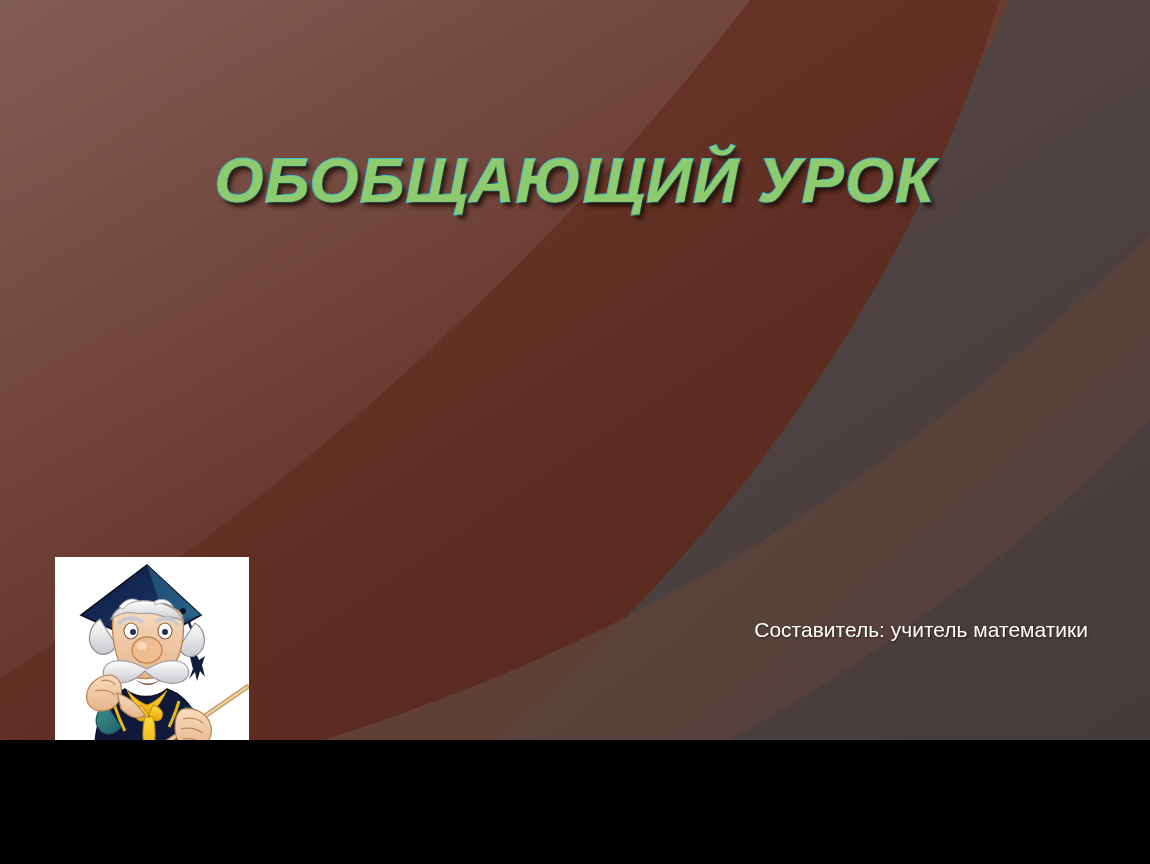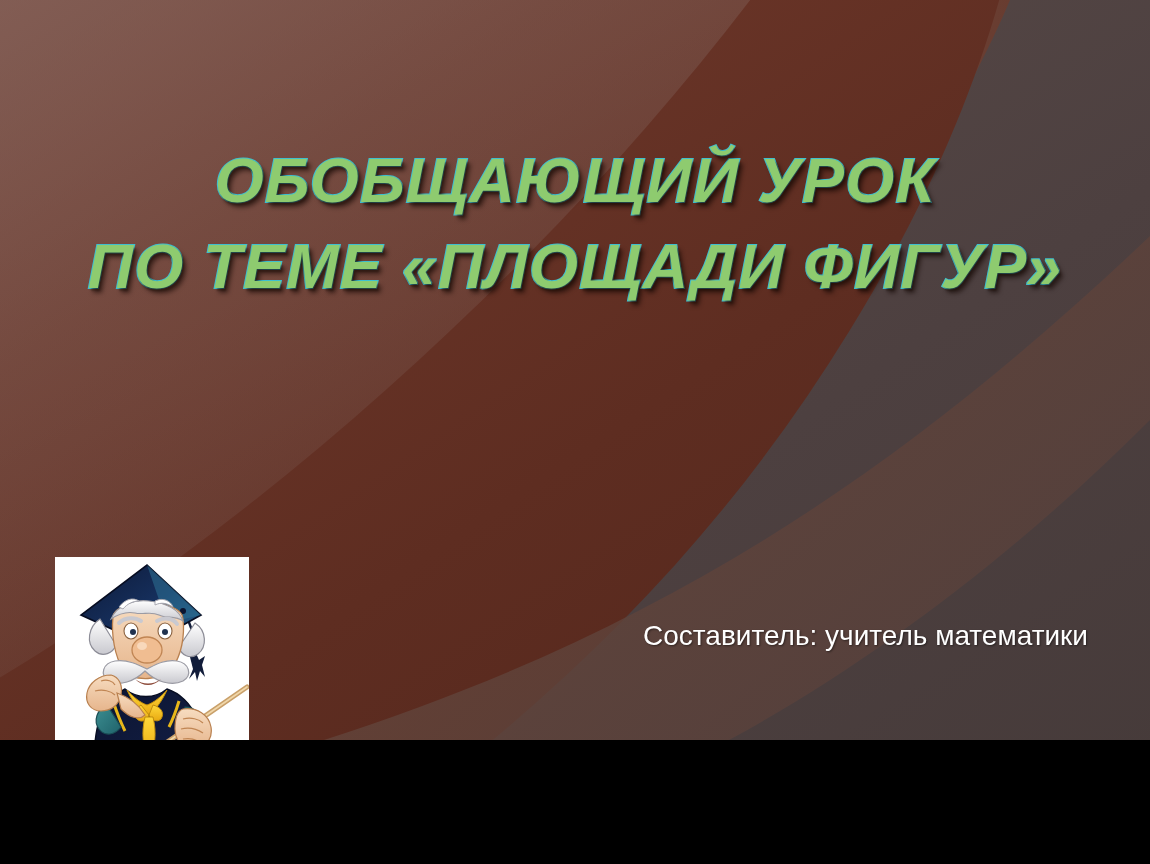--- a/index.html
+++ b/index.html
@@ -52,21 +52,21 @@
   }
   #title-line-2 { margin-top: 22px; }
 
   
   #author-block {
     position: absolute;
     right: 62px;
     top: 612px;
     text-align: center;
     color: #ffffff;
-    font-size: 28px;
+    font-size: 21px;
     line-height: 1.72;
     text-shadow: 1px 1px 2px rgba(0,0,0,0.45);
     white-space: nowrap;
   }
   .author-line { display: block; }
 
   
   #clipart-frame {
     position: absolute;
     left: 55px;
@@ -132,21 +132,20 @@
                L 1150 420 C 1010 560 840 690 660 775 C 540 830 430 858 340 864 Z" fill="url(#gradBrownSwoosh)" opacity="0.82"></path>
     </g>
 
     <g>
       <path d="M -60 864 L 1150 864 L 1150 782 C 860 812 500 824 -60 812 Z" fill="url(#gradBottomStrip)"></path>
     </g>
   </svg>
 
   <div id="title-block">
     <span class="title-line" id="title-line-1">ОБОБЩАЮЩИЙ УРОК</span>
-    <span class="title-line" id="title-line-2">ПО ТЕМЕ «ПЛОЩАДИ ФИГУР»</span>
   </div>
 
   <div id="author-block">
     <span class="author-line">Составитель: учитель математики</span>
   </div>
 
   <div id="clipart-frame">
     <svg id="clipart-svg" viewBox="0 0 194 229">
       <defs>
         <linearGradient id="capGrad" x1="0" y1="0" x2="1" y2="1">

